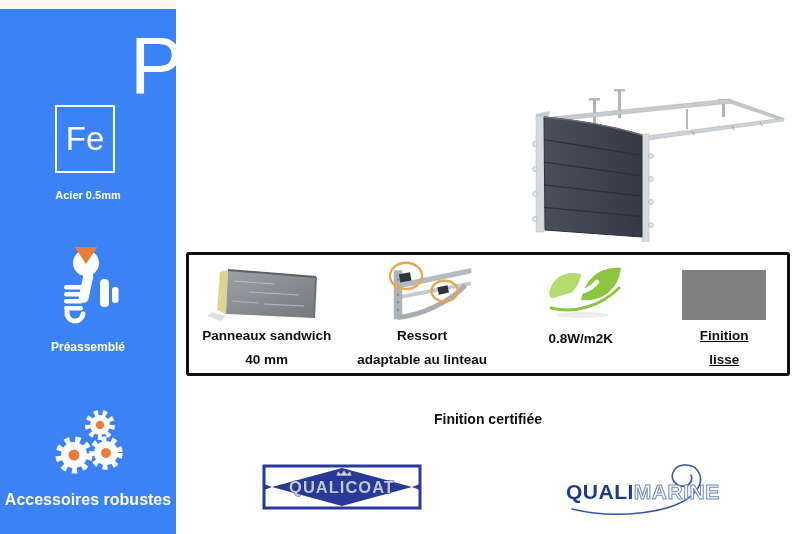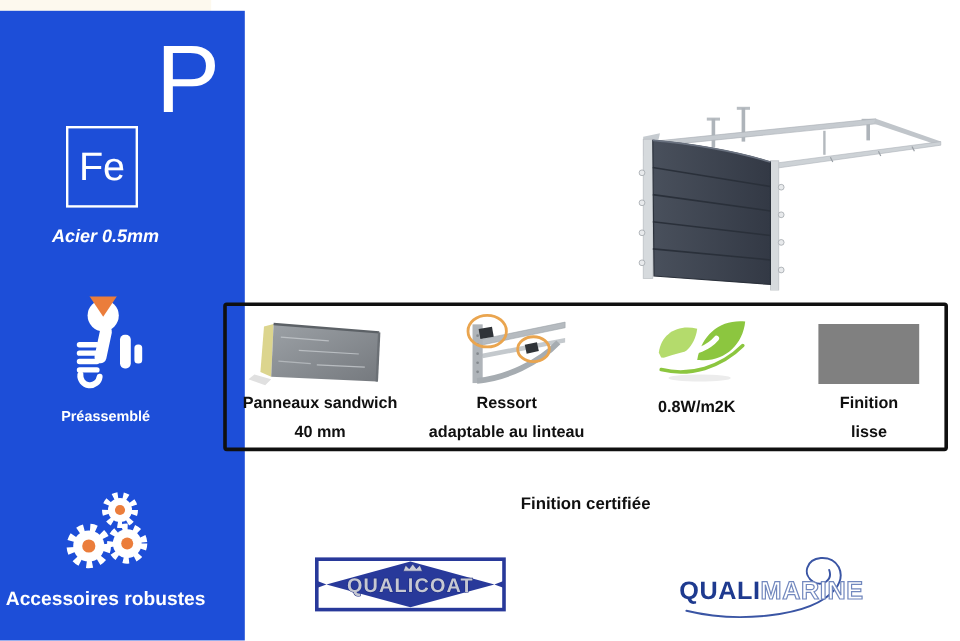--- a/index.html
+++ b/index.html
@@ -2,27 +2,27 @@
 <html><head>
 <meta charset="utf-8">
 <style>
   html,body{margin:0;padding:0;background:#fff;}
   .canvas{
     position:relative;width:800px;height:534px;overflow:hidden;background:#ffffff;
     font-family:"Liberation Sans",sans-serif;
   }
   
   .top-strip{position:absolute;left:0;top:0;width:176px;height:9px;background:#fdf9ee;}
-  .sidebar{position:absolute;left:0;top:9px;width:204px;height:525px;background:#1d4ed8;color:#fff;}
+  .sidebar{position:absolute;left:0;top:9px;width:176px;height:525px;background:#3b82f6;color:#fff;}
   .fe-box{
     position:absolute;left:55px;top:96px;width:56px;height:64px;border:2px solid #fff;
     display:flex;align-items:center;justify-content:center;font-size:33px;color:#fff;
   }
   .sb-label{position:absolute;left:0;width:176px;text-align:center;font-weight:bold;color:#fff;}
-  .lbl-steel{top:180px;font-size:15px;font-style:italic;}
+  .lbl-steel{top:180px;font-size:11px;}
   .icon-wrench{position:absolute;left:53px;top:238px;width:70px;height:78px;}
   .lbl-pre{top:331px;font-size:12px;}
   .lbl-mont{top:344px;font-size:16px;}
   .icon-gears{position:absolute;left:49px;top:400px;width:78px;height:66px;}
   .lbl-acc{top:482px;font-size:16px;}
   
   .title-initial{
     position:absolute;left:130px;top:26px;font-size:80px;line-height:1;color:#ffffff;z-index:3;
   }
   .title-rest{
@@ -30,21 +30,21 @@
   }
   
   .door-illustration{position:absolute;left:492px;top:84px;width:308px;height:158px;}
   
   .features-box{
     position:absolute;left:186px;top:252px;width:604px;height:124px;
     border:3px solid #101010;border-radius:3px;box-sizing:border-box;
     display:flex;align-items:stretch;
   }
   .feature{display:flex;flex-direction:column;align-items:center;}
-  .f1{width:26%;} .f2{width:26%;} .f3{width:27%;} .f4{width:21%;}
+  .f1{width:26%;} .f2{width:26%;} .f3{width:27%;} .f4{width:21%;text-decoration:underline;}
   .feature .art{height:62px;margin-top:5px;display:flex;align-items:center;justify-content:center;}
   .feature .f-title{font-size:13.5px;font-weight:bold;color:#101010;margin-top:6px;white-space:nowrap;text-align:right;}
   .feature .f-value{font-size:13.5px;font-weight:bold;color:#101010;margin-top:9px;white-space:nowrap;}
   .finish-swatch{width:84px;height:50px;background:#808080;margin-top:8px;}
   
   .note{position:absolute;left:202px;top:383px;font-size:12.5px;font-weight:bold;color:#101010;}
   .note .star{font-size:16px;vertical-align:4px;margin-right:1px;}
   .cert-heading{position:absolute;left:186px;top:411px;width:604px;text-align:center;
     font-size:14px;font-weight:bold;color:#101010;}
   .logo-qualicoat{position:absolute;left:262px;top:463px;width:160px;height:48px;}

